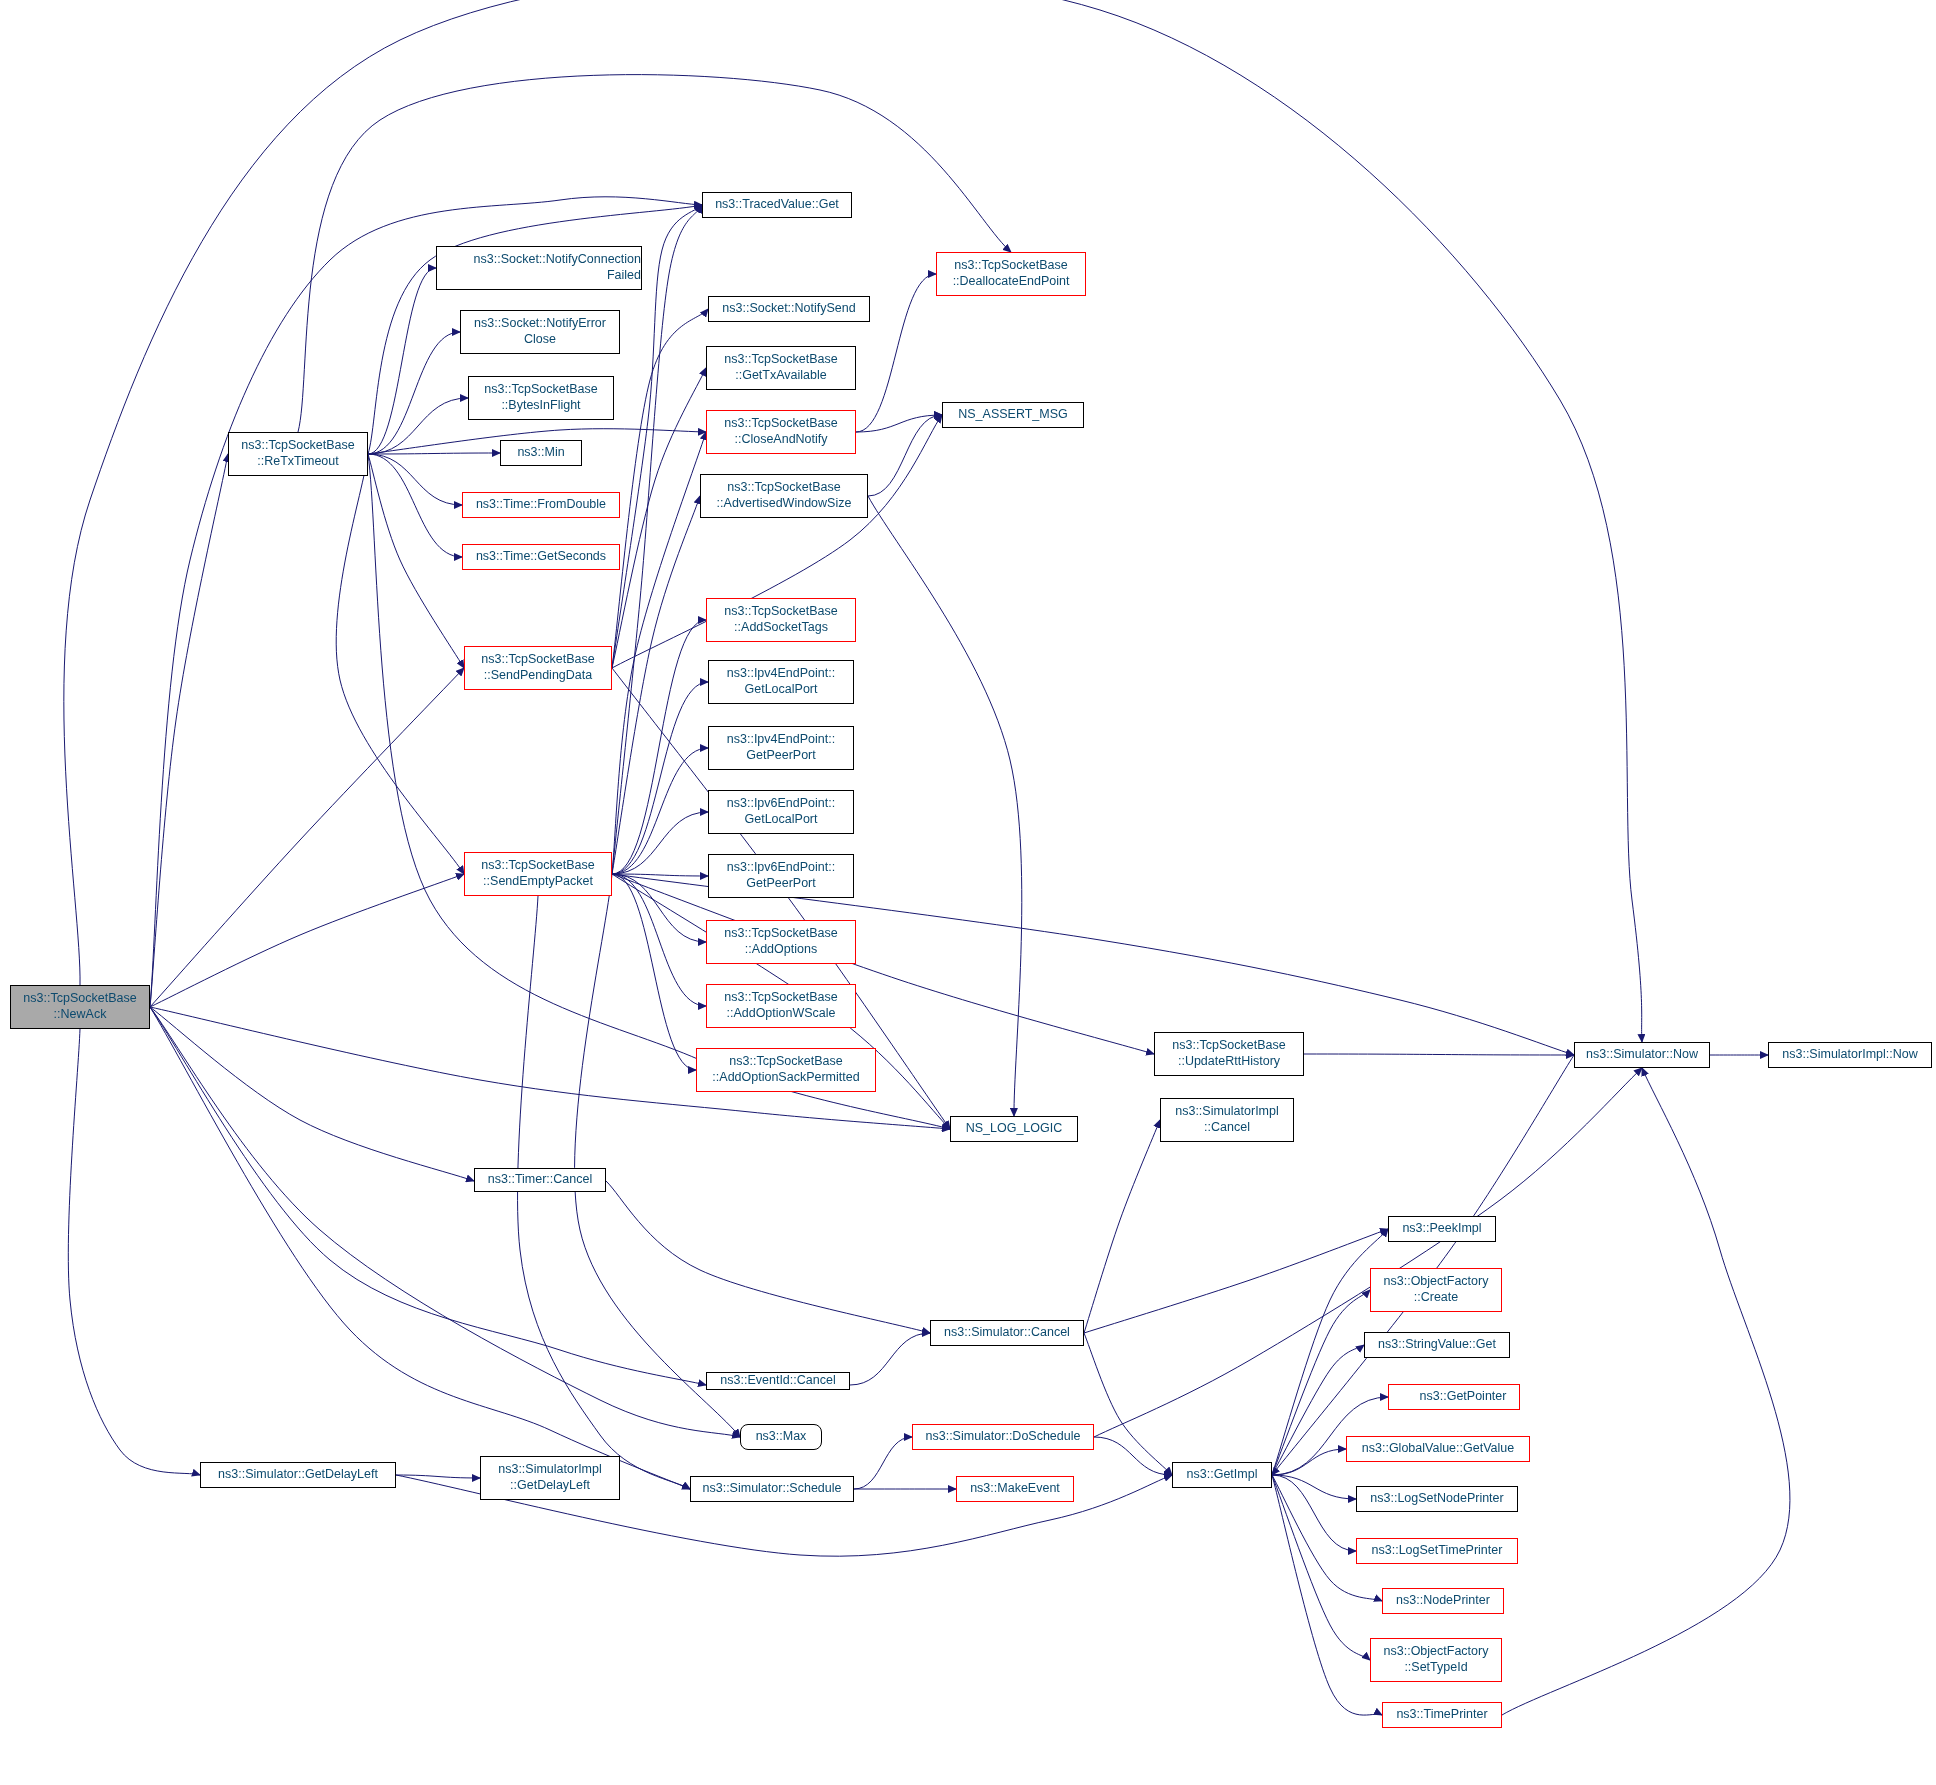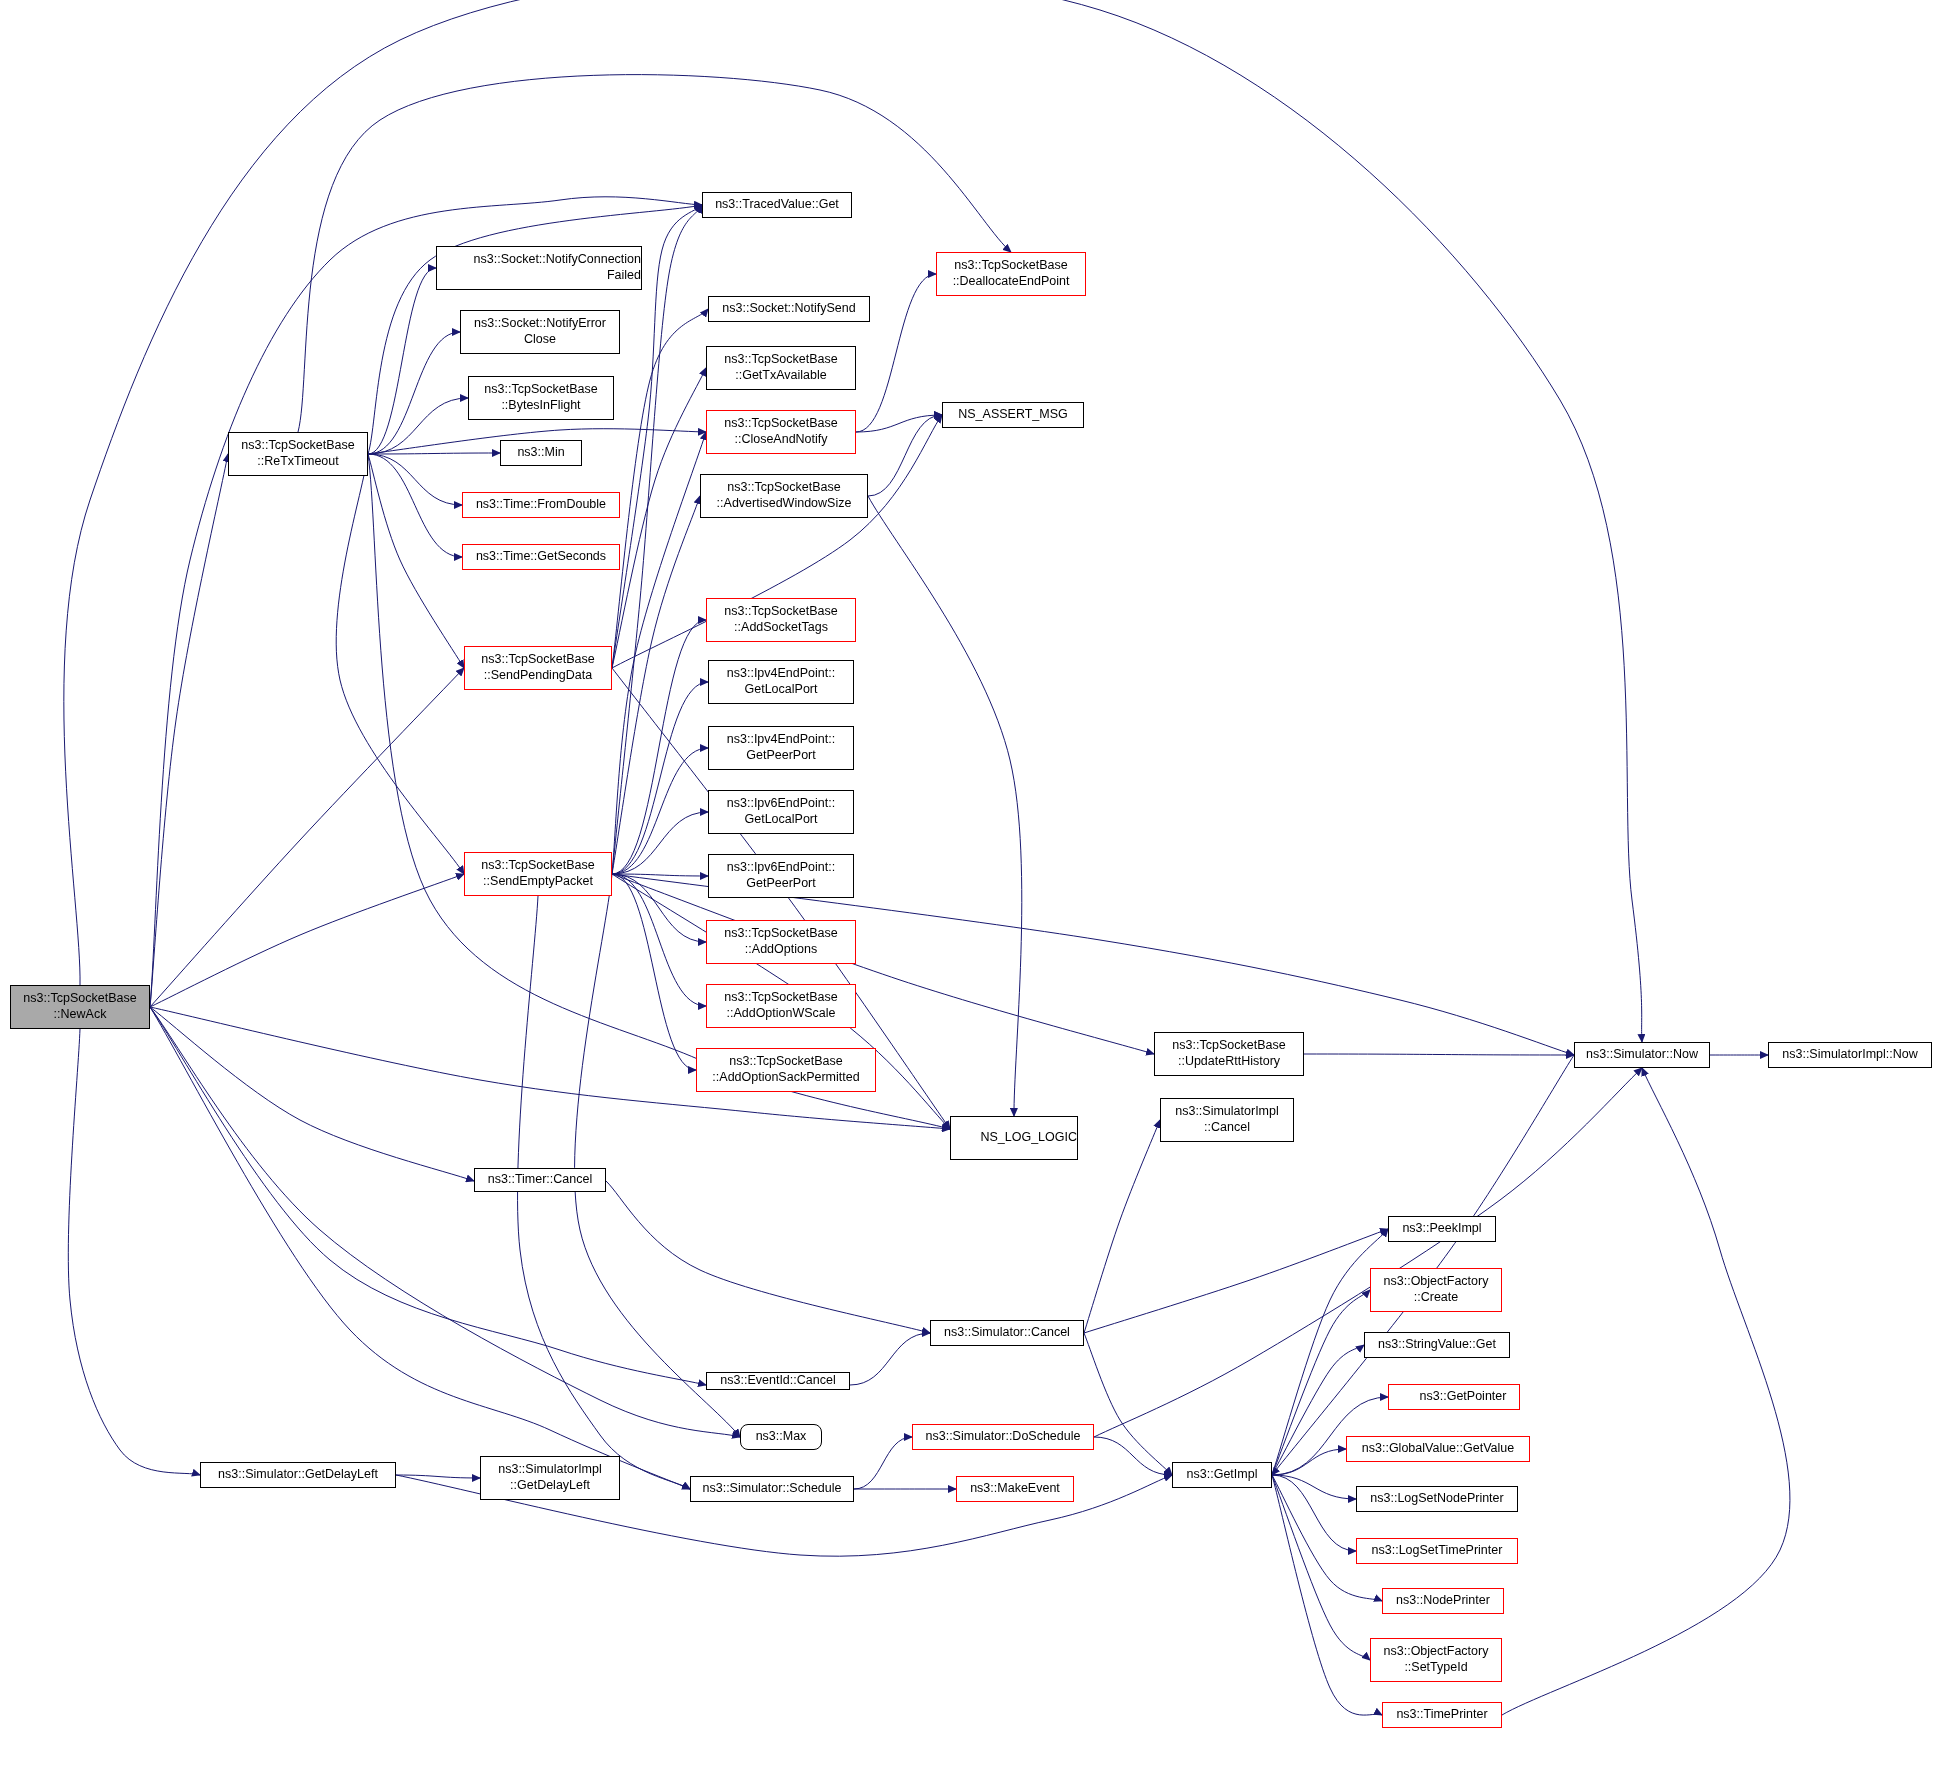--- a/index.html
+++ b/index.html
@@ -3,21 +3,21 @@
 <meta charset="utf-8">
 <style>
   html,body{margin:0;padding:0;background:#ffffff;}
   #canvas{position:relative;width:1936px;height:1785px;overflow:hidden;
           font-family:"Liberation Sans",sans-serif;background:#ffffff;}
   #edges{position:absolute;left:0;top:0;z-index:1;}
   #nodes{position:absolute;left:0;top:0;width:100%;height:100%;z-index:2;}
   .node{position:absolute;box-sizing:border-box;background:#ffffff;
         border:1px solid #000000;display:flex;flex-direction:column;
         align-items:center;justify-content:center;text-align:center;
-        font-size:12.5px;line-height:1.25;color:#000000;white-space:nowrap;
+        font-size:12.5px;line-height:1.25;color:#0c4a6e;white-space:nowrap;
         cursor:pointer;}
   .node.truncated{border-color:#ff0000;}
   .node.focus{background:#a9a9a9;}
   .node span{display:block;}
 </style>
 </head>
 <body>
 
 <div id="canvas">
   <svg id="edges" width="1936" height="1785">
@@ -188,21 +188,21 @@
         <span>::AddOptions</span>
       </div>
       <div class="node truncated" style="left: 706px; top: 984px; width: 150px; height: 44px;">
         <span>ns3::TcpSocketBase</span>
         <span>::AddOptionWScale</span>
       </div>
       <div class="node truncated" style="left: 696px; top: 1048px; width: 180px; height: 44px;">
         <span>ns3::TcpSocketBase</span>
         <span>::AddOptionSackPermitted</span>
       </div>
-      <div class="node normal" style="left: 950px; top: 1116px; width: 128px; height: 44px; align-items: flex-end;">
+      <div class="node normal" style="left: 950px; top: 1116px; width: 128px; height: 26px;">
         <span>NS_LOG_LOGIC</span>
       </div>
       <div class="node normal" style="left: 1154px; top: 1032px; width: 150px; height: 44px;">
         <span>ns3::TcpSocketBase</span>
         <span>::UpdateRttHistory</span>
       </div>
       <div class="node normal" style="left: 1160px; top: 1098px; width: 134px; height: 44px;">
         <span>ns3::SimulatorImpl</span>
         <span>::Cancel</span>
       </div>

